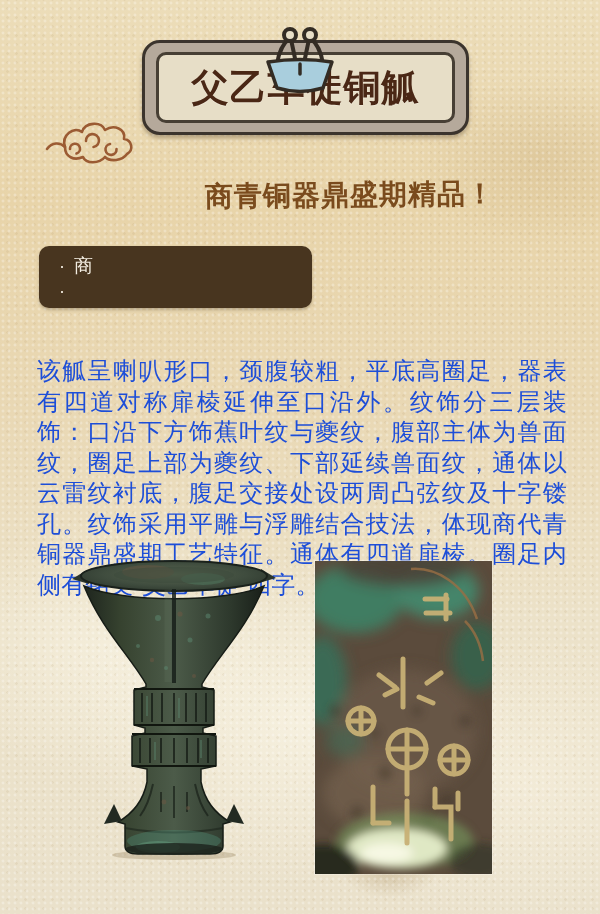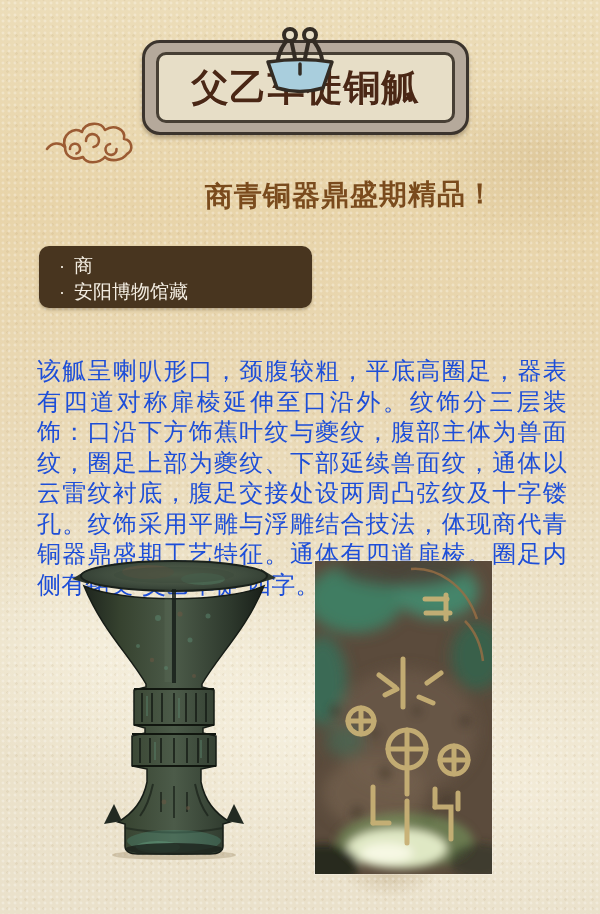--- a/index.html
+++ b/index.html
@@ -115,21 +115,20 @@
 
 <div class="layer tagline">商青铜器鼎盛期精品！</div>
 
 <div class="layer info-box">
   <div class="info-item">
     <span class="bullet">·</span>
     <span>商</span>
   </div>
   <div class="info-item">
     <span class="bullet">·</span>
-    <span>安阳博物馆藏</span>
   </div>
 </div>
 
 <div class="layer description">该觚呈喇叭形口，颈腹较粗，平底高圈足，器表有四道对称扉棱延伸至口沿外。纹饰分三层装饰：口沿下方饰蕉叶纹与夔纹，腹部主体为兽面纹，圈足上部为夔纹、下部延续兽面纹，通体以云雷纹衬底，腹足交接处设两周凸弦纹及十字镂孔。纹饰采用平雕与浮雕结合技法，体现商代青铜器鼎盛期工艺特征。通体有四道扉棱。圈足内侧有铭文“父乙车徙”四字。</div>
 
 <div class="layer vessel">
   <svg width="214" height="306" viewBox="0 0 214 306">
     <defs>
       <linearGradient id="bodyGrad" x1="0" y1="0" x2="1" y2="0">
         <stop offset="0" stop-color="#1e251e"></stop>

